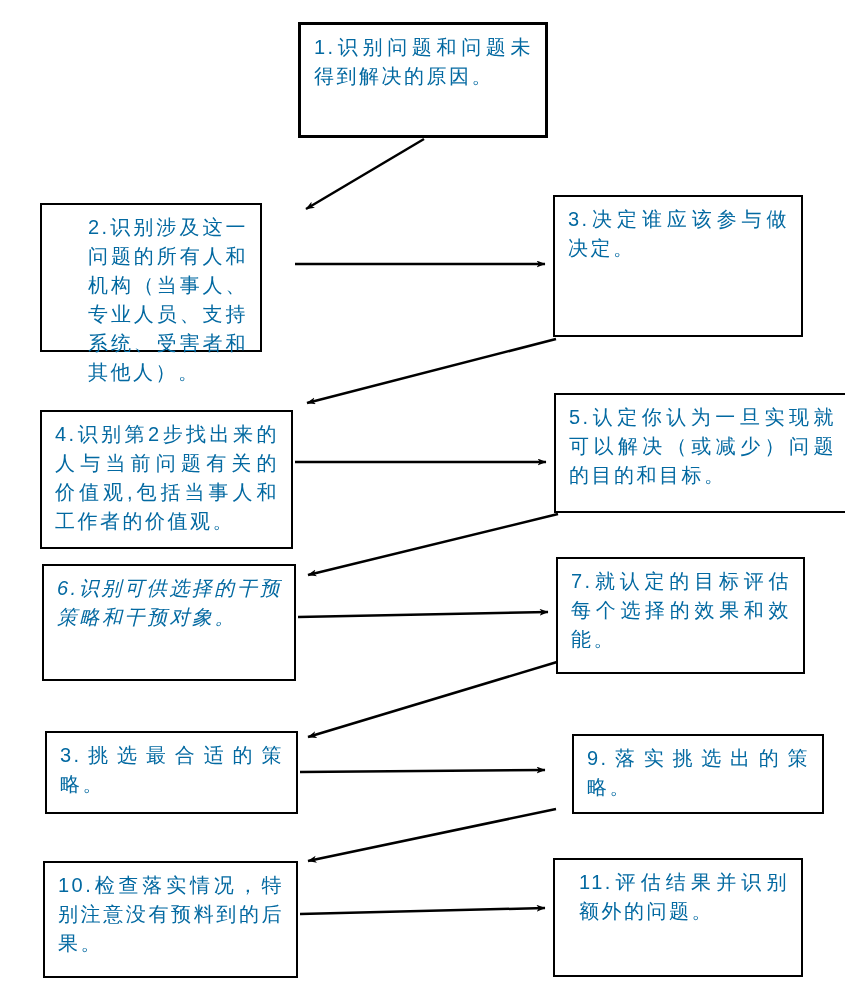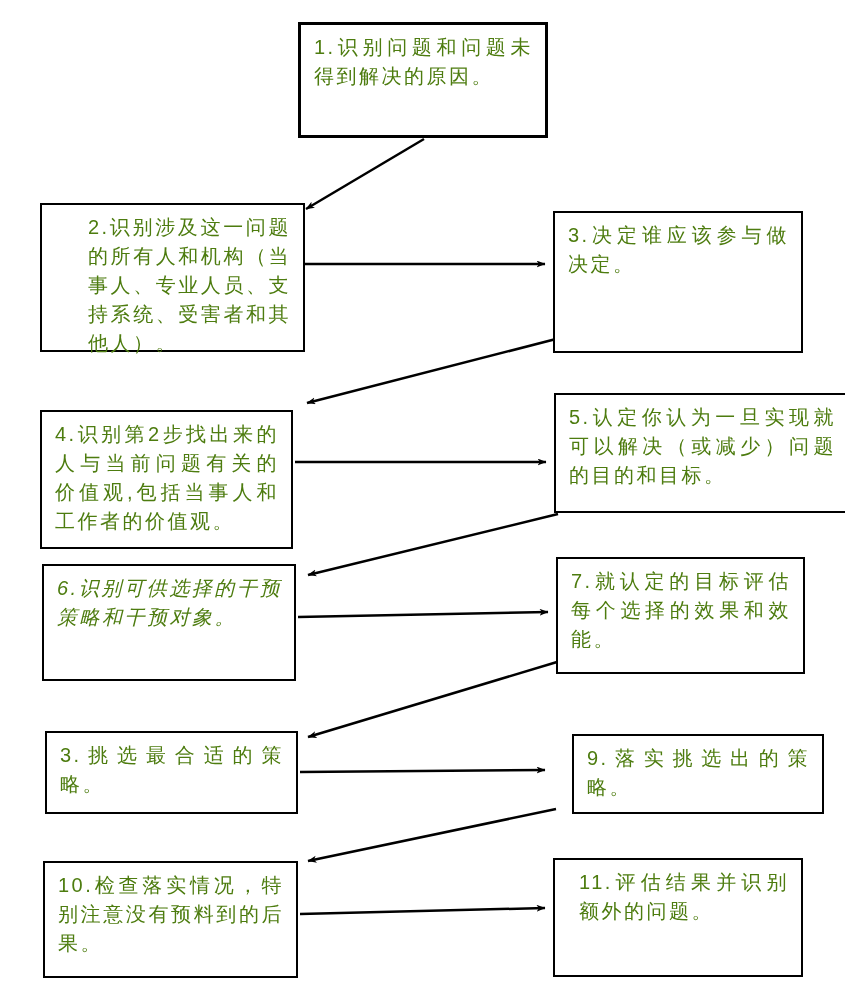--- a/index.html
+++ b/index.html
@@ -2,21 +2,21 @@
 <html><head>
 <meta charset="utf-8">
 <style>
   html, body { margin: 0; padding: 0; background: #ffffff; }
   .canvas {
     position: relative;
     width: 845px;
     height: 1000px;
     background: #ffffff;
     font-family: "Liberation Sans", sans-serif;
-    color: #4d7c0f;
+    color: #0369a1;
     overflow: hidden;
   }
   .arrow-layer {
     position: absolute;
     left: 0; top: 0;
     width: 845px; height: 1000px;
     z-index: 1;
   }
   .node {
     position: absolute;
@@ -26,22 +26,22 @@
     padding: 8px 12px 6px 13px;
     font-size: 20px;
     line-height: 29px;
     letter-spacing: 2.5px;
     text-align: justify;
     text-justify: inter-character;
     z-index: 2;
   }
   
   .n1  { left: 298px; top: 22px;  width: 250px; height: 116px; border-width: 3px; }
-  .n2  { left: 40px;  top: 203px; width: 265px; height: 149px; padding-left: 46px; }
-  .n3  { left: 553px; top: 195px; width: 250px; height: 142px; margin-top: 16px; }
+  .n2  { left: 40px;  top: 203px; width: 222px; height: 149px; padding-left: 46px; }
+  .n3  { left: 553px; top: 195px; width: 250px; height: 142px; }
   .n4  { left: 40px;  top: 410px; width: 253px; height: 139px; }
   .n5  { left: 554px; top: 393px; width: 296px; height: 120px; }
   .n6  { left: 42px;  top: 564px; width: 254px; height: 117px; font-style: italic; }
   .n7  { left: 556px; top: 557px; width: 249px; height: 117px; }
   .n8  { left: 45px;  top: 731px; width: 253px; height: 83px;  }
   .n9  { left: 553px; top: 734px; width: 252px; height: 80px; margin-left: 19px;  }
   .n10 { left: 43px;  top: 861px; width: 255px; height: 117px; }
   .n11 { left: 553px; top: 858px; width: 250px; height: 119px; padding-left: 24px; }
 </style>
 </head>

